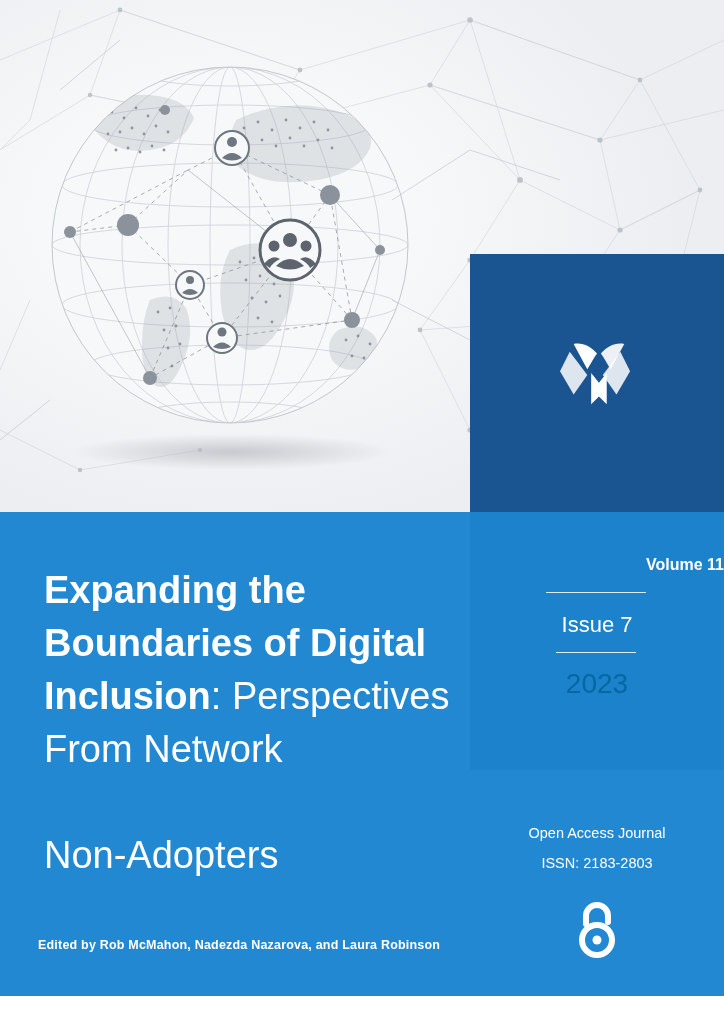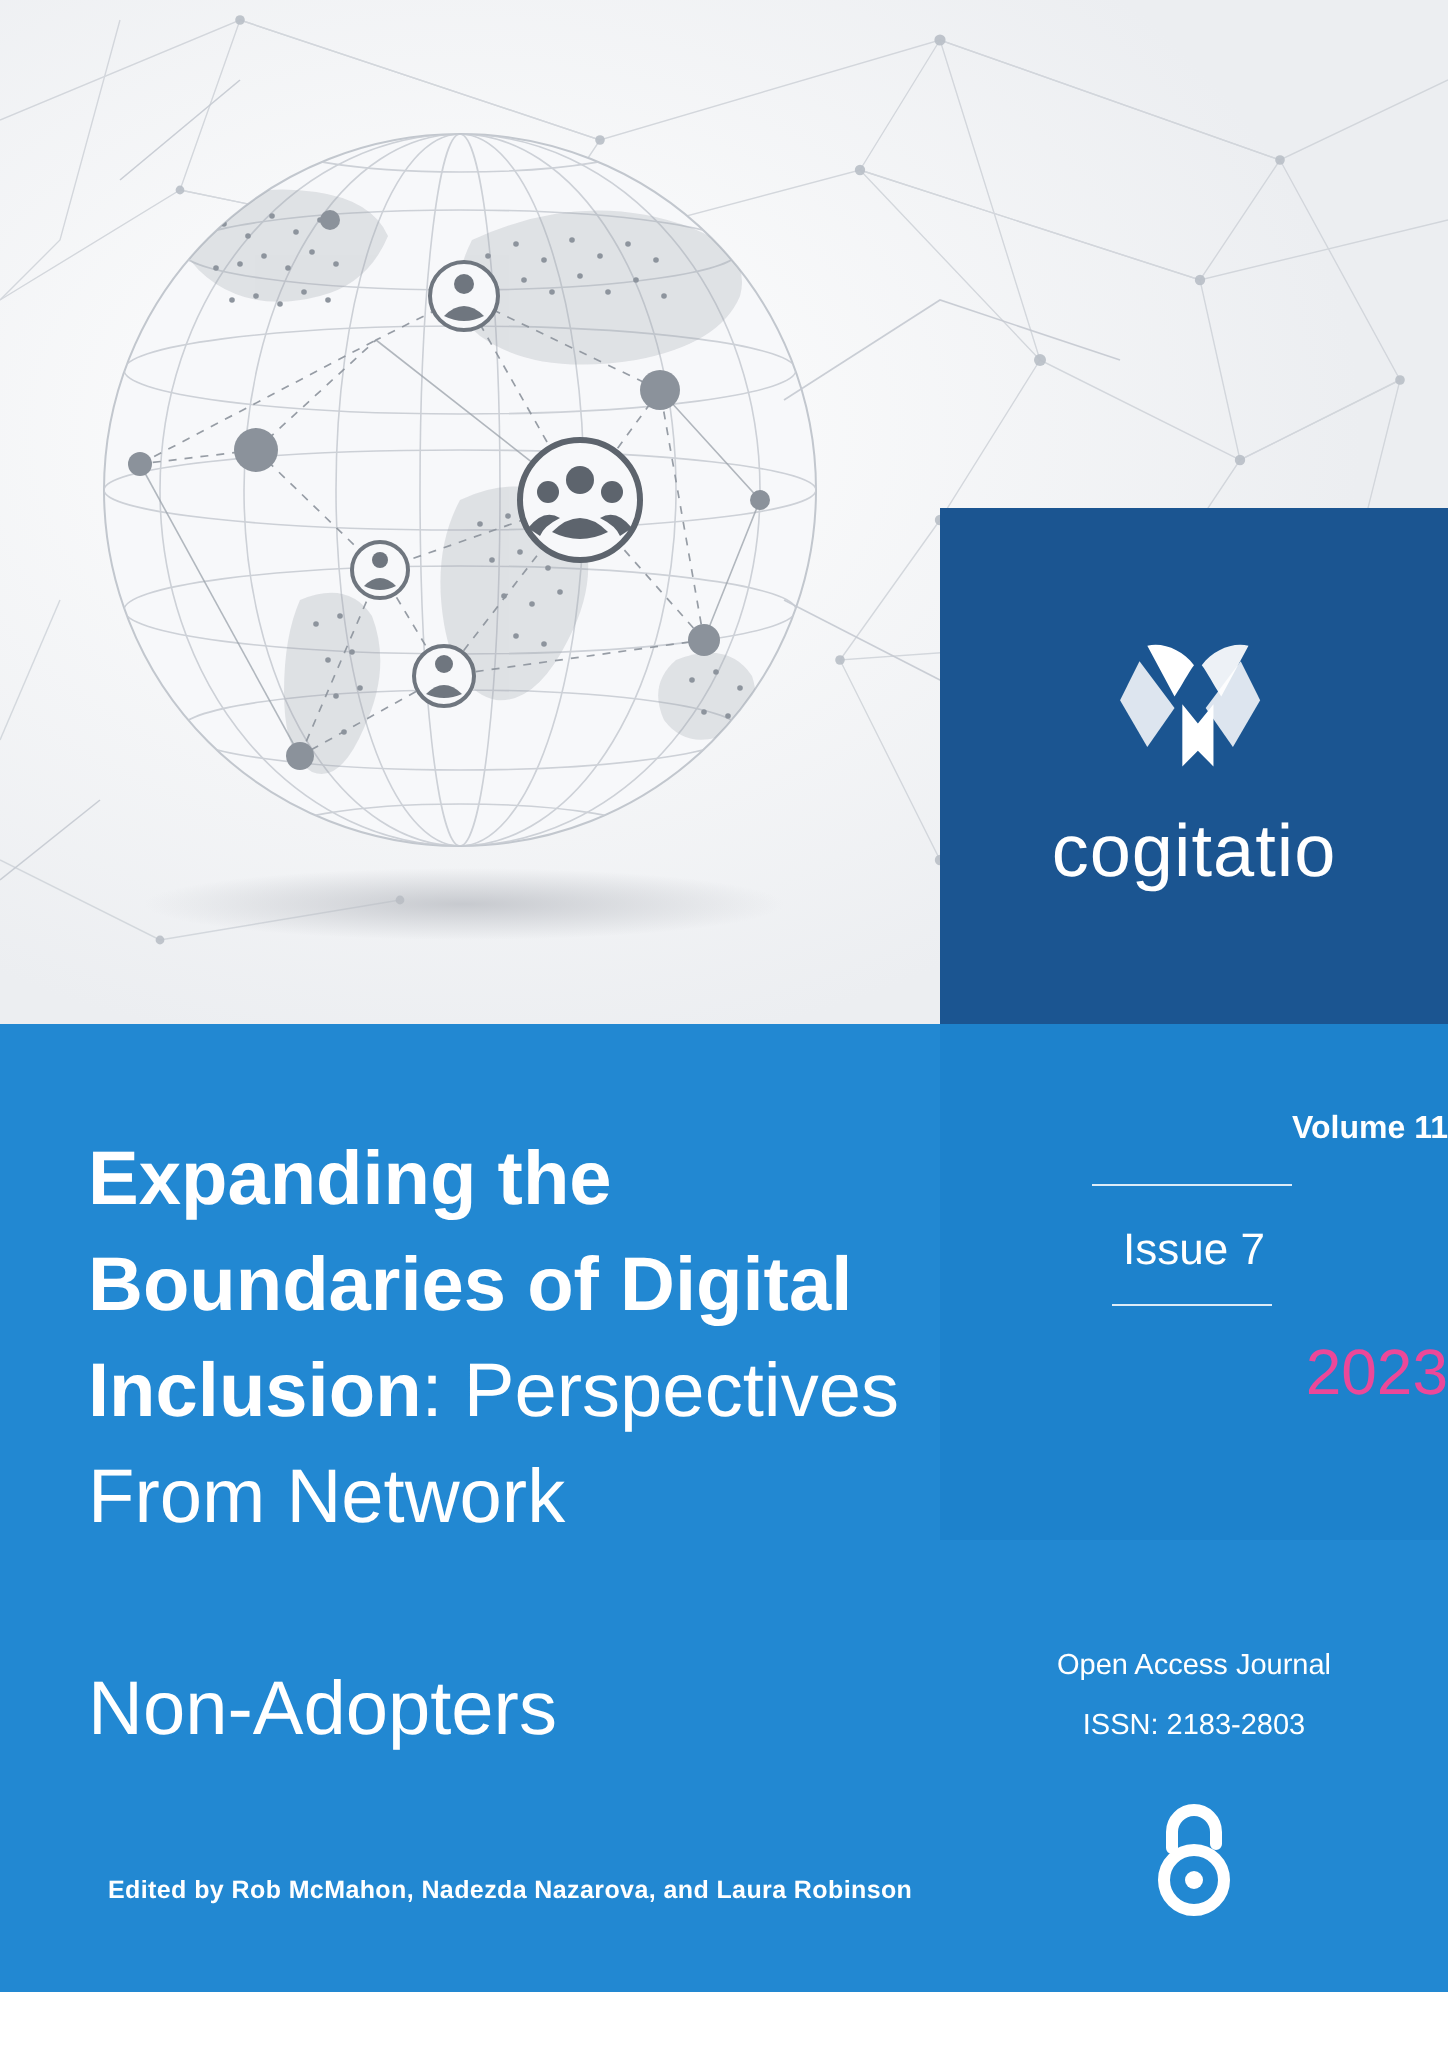--- a/index.html
+++ b/index.html
@@ -104,21 +104,21 @@
     color: #ffffff;
     font-size: 38px;
     line-height: 53px;
     font-weight: 400;
   }
   .title-bold {
     font-weight: 700;
   }
   .editors {
     position: absolute;
-    left: 54px;
+    left: 38px;
     top: 938px;
     width: 420px;
     color: #ffffff;
     font-size: 12.5px;
     letter-spacing: 0.2px;
   }
   .editors b {
     font-weight: 700;
   }
 
@@ -157,23 +157,23 @@
     top: 652px;
     width: 80px;
     height: 1px;
     background: rgba(255,255,255,0.85);
   }
   .year {
     position: absolute;
     left: 470px;
     top: 668px;
     width: 254px;
-    text-align: right;
-    color: #ec4899;
-    font-size: 32px;
+    text-align: center;
+    color: #0369a1;
+    font-size: 28px;
     font-weight: 400;
   }
   .oa-line1 {
     position: absolute;
     left: 470px;
     top: 825px;
     width: 254px;
     text-align: center;
     color: #ffffff;
     font-size: 14.5px;
@@ -423,21 +423,20 @@
     <svg class="logo-mark" viewBox="0 0 80 74">
       <path d="M38 16 C30 6 18 2 8 2 L8 52 C20 52 30 56 38 64 Z" fill="#ffffff" opacity="0.0"></path>
       <g fill="#ffffff">
         <path d="M40 14 C34 6 24 2 16 4 L30 30 C34 24 37 18 40 14 Z"></path>
         <path d="M44 14 C50 6 60 2 68 4 L54 30 C50 24 47 18 44 14 Z" opacity="0.92"></path>
         <path d="M12 12 L30 36 L16 56 L2 32 Z" opacity="0.85"></path>
         <path d="M72 12 L54 36 L68 56 L82 32 Z" opacity="0.85" transform="translate(-8,0)"></path>
         <path d="M34 34 L42 44 L50 34 L50 66 L42 58 L34 66 Z"></path>
       </g>
     </svg>
-    <div class="logo-word">cogitatio</div>
   </div>
 
   <div class="band"></div>
   <div class="band-right"></div>
 
 
   <div class="title-block">
     <span class="title-bold">Expanding the</span><br>
     <span class="title-bold">Boundaries of Digital</span><br>
     <span class="title-bold">Inclusion</span><span>: Perspectives</span><br>

